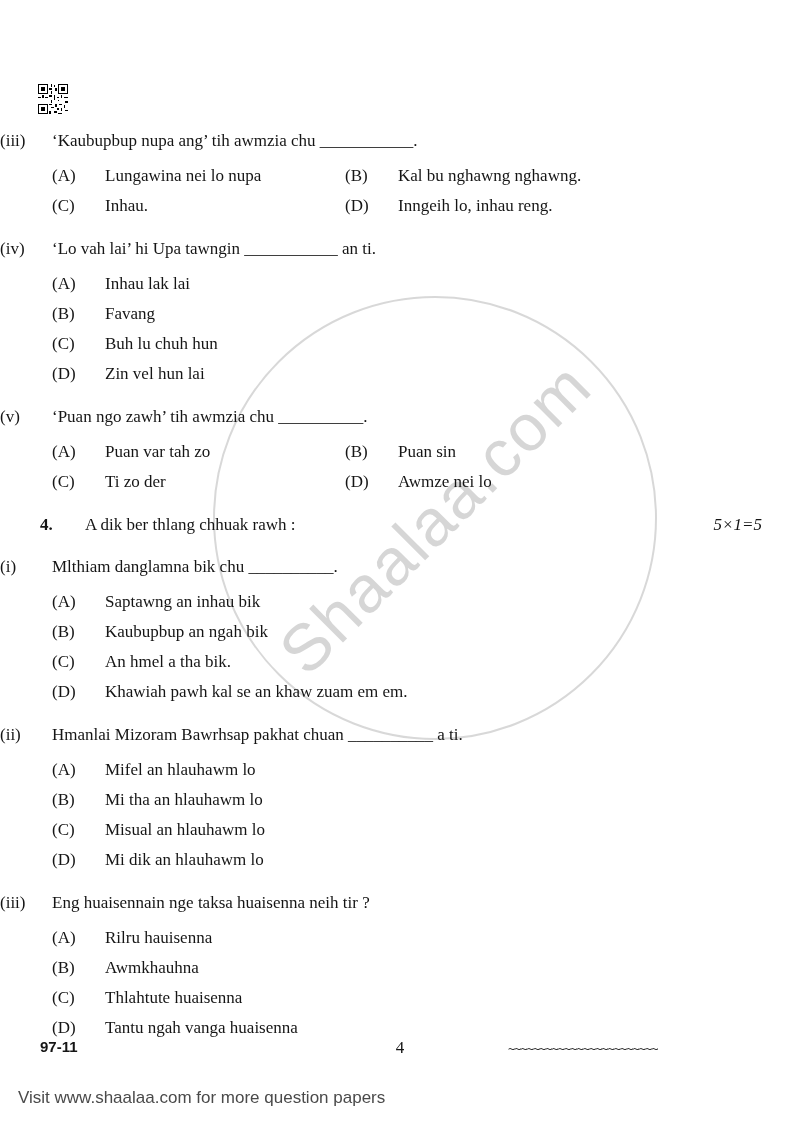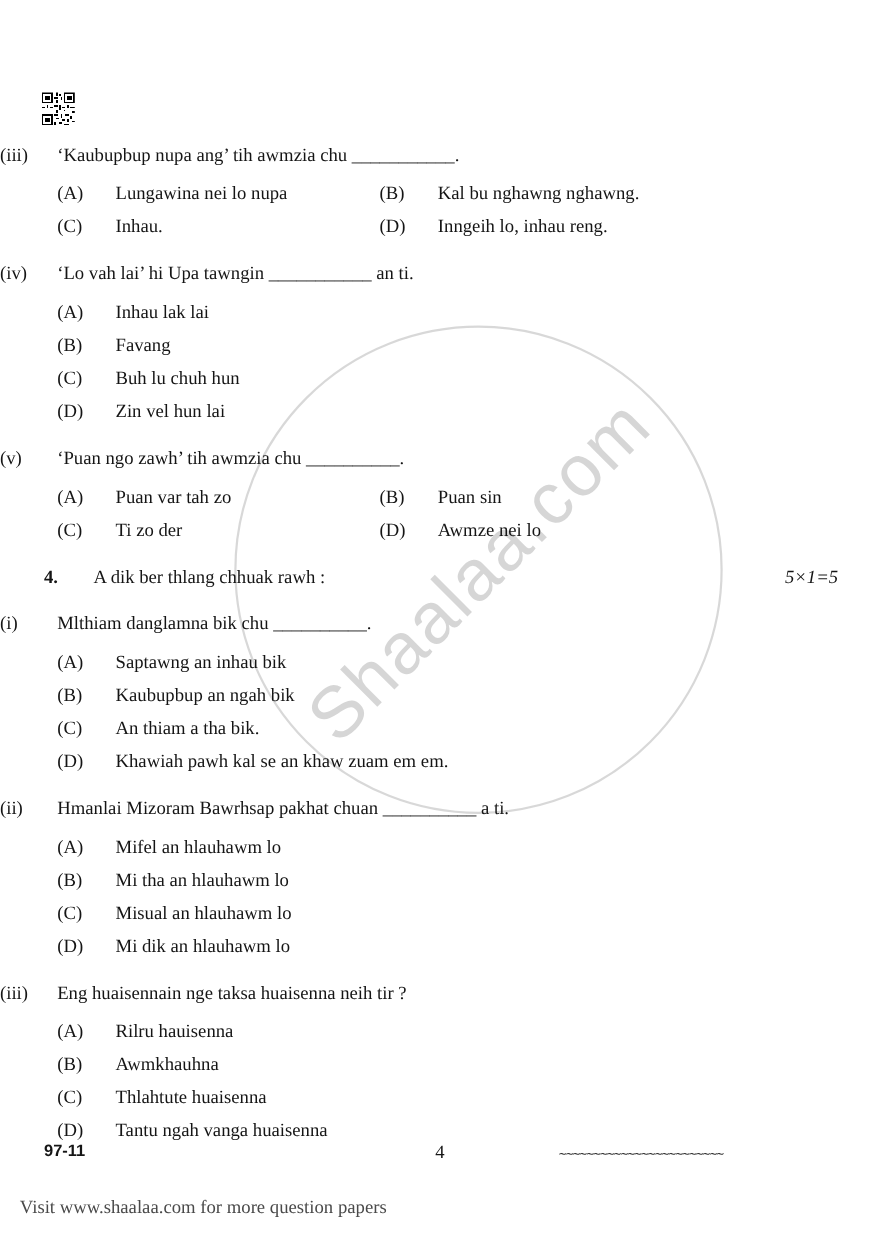--- a/index.html
+++ b/index.html
@@ -51,21 +51,21 @@
   .q4-text { flex:1; }
   .q4-marks { font-style:italic; }
 
   
   .footer { position:absolute; left:0; top:1038px; width:800px; height:24px; z-index:1; }
   .paper-code { position:absolute; left:40px; top:0; font-family:"Liberation Sans", sans-serif; font-weight:bold; font-size:15px; }
   .page-num { position:absolute; left:0; width:800px; text-align:center; top:0; font-size:17px; }
   .squiggle { position:absolute; left:508px; top:4px; font-size:12px; letter-spacing:-1px; color:#333; font-family:"DejaVu Sans Mono", monospace; }
 
   .promo { position:absolute; left:18px; top:1088px; z-index:1;
-    font-family:Liberation Serif, serif; font-size:17px; color:#4a4a4a; }
+    font-family:Liberation Sans, sans-serif; font-size:17px; color:#4a4a4a; }
 </style>
 </head>
 <body>
 
 <div class="page">
 
   <div class="wm-circle"></div>
   <div class="wm-text">Shaalaa.com</div>
 
   <div class="qr">
@@ -170,21 +170,21 @@
         <div class="opt">
           <span class="opt-letter">(A)</span>
           <span class="opt-text">Saptawng an inhau bik</span>
         </div>
         <div class="opt">
           <span class="opt-letter">(B)</span>
           <span class="opt-text">Kaubupbup an ngah bik</span>
         </div>
         <div class="opt">
           <span class="opt-letter">(C)</span>
-          <span class="opt-text">An thiam a tha bik.</span>
+          <span class="opt-text">An hmel a tha bik.</span>
         </div>
         <div class="opt">
           <span class="opt-letter">(D)</span>
           <span class="opt-text">Khawiah pawh kal se an khaw zuam em em.</span>
         </div>
       </div>
     </div>
 
     <div class="subq">
       <div class="q-line">

